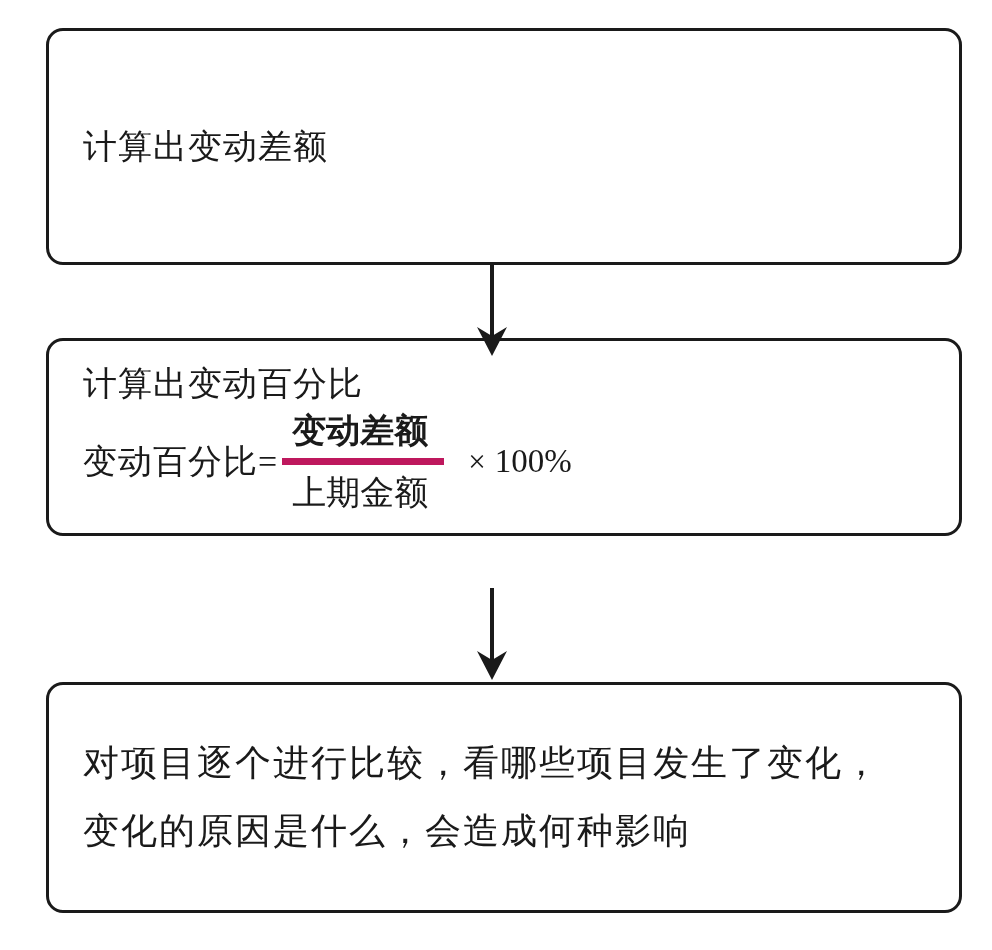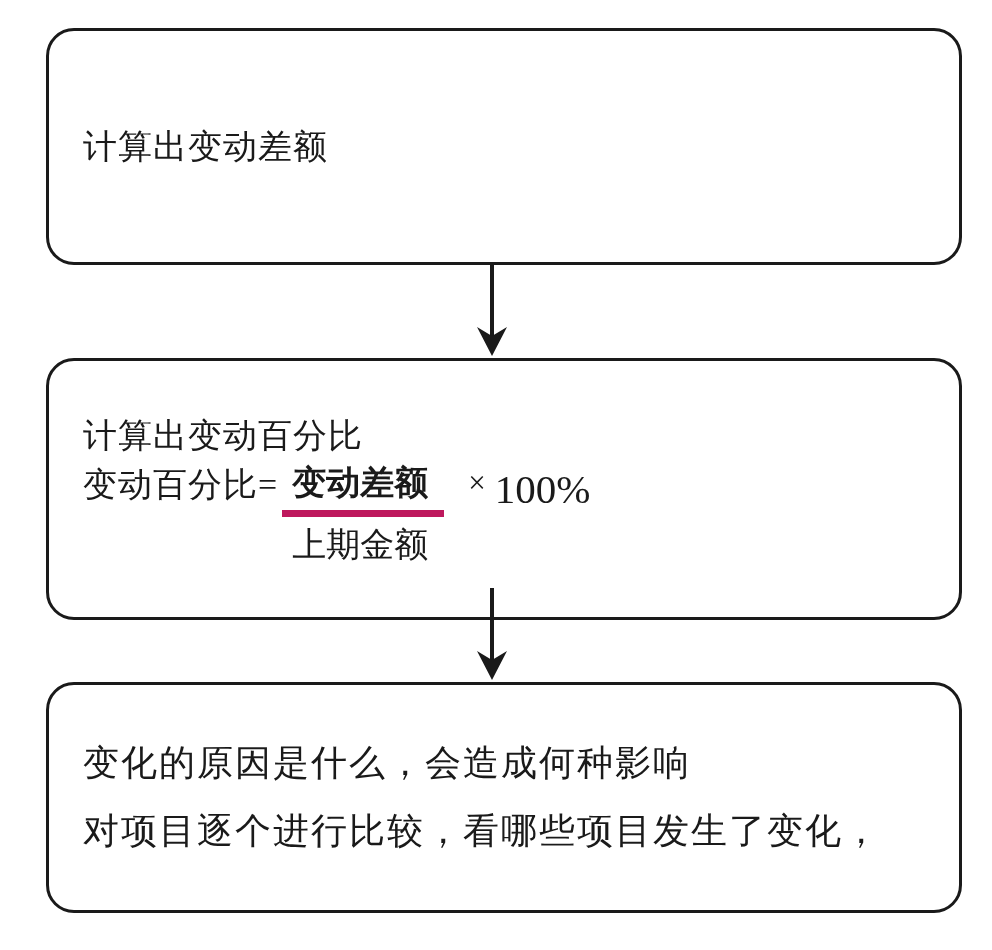--- a/index.html
+++ b/index.html
@@ -11,48 +11,49 @@
     color: #1a1a1a;
     font-family: "Liberation Serif", "DejaVu Serif", serif;
     overflow: hidden;
   }
   .flow-box {
     position: absolute;
     left: 46px;
     width: 916px;
     box-sizing: border-box;
     border: 3px solid #1a1a1a;
-    border-radius: 28px;
+    border-radius: 17px;
     background: #ffffff;
     display: flex;
     flex-direction: column;
     justify-content: center;
     padding: 0 34px;
   }
   .box-1 { top: 28px;  height: 237px; gap: 31px; font-size: 34px; }
-  .box-2 { top: 358px; height: 262px; font-size: 34px; }
+  .box-2 { top: 338px; height: 198px; font-size: 34px; }
   .box-3 { top: 682px; height: 231px; gap: 26px; font-size: 36px; }
   .text-line { line-height: 1.15; white-space: nowrap; letter-spacing: 1px; }
   .box-3 .text-line { letter-spacing: 2px; }
 
   .formula-row {
     display: flex;
+    align-items: center;
     margin-top: 10px;
     white-space: nowrap;
   }
   .fraction {
     display: inline-flex;
     flex-direction: column;
     align-items: center;
     margin-left: 4px;
   }
   .fraction .numerator   { padding: 0 16px 9px 10px; line-height: 1.05; font-weight: bold; }
   .fraction .denominator { border-top: 7px solid #be185d; padding: 10px 16px 0 10px; line-height: 1.05; }
   .times-sign { margin-left: 24px; font-size: 31px; }
-  .times-operand { margin-left: 9px; font-size: 41px; }
+  .times-operand { margin-left: 9px; font-size: 33px; }
 
   .connector-layer {
     position: absolute;
     top: 0; left: 0;
     width: 992px; height: 950px;
     pointer-events: none;
   }
 </style>
 </head>
 <body>
@@ -70,22 +71,22 @@
       <span class="fraction">
         <span class="numerator">变动差额</span>
         <span class="denominator">上期金额</span>
       </span>
       <span class="times-sign">×</span>
       <span class="times-operand">100%</span>
     </div>
   </div>
 
   <div class="flow-box box-3">
+    <div class="text-line">对项目逐个进行比较，看哪些项目发生了变化，</div>
     <div class="text-line">变化的原因是什么，会造成何种影响</div>
-    <div class="text-line">对项目逐个进行比较，看哪些项目发生了变化，</div>
   </div>
 
   <svg class="connector-layer" viewBox="0 0 992 950" xmlns="http://www.w3.org/2000/svg">
     <g>
       <line x1="492" y1="264" x2="492" y2="338" stroke="#1a1a1a" stroke-width="4"></line>
       <polygon points="477,327 492,336 507,327 492,356" fill="#1a1a1a"></polygon>
     </g>
     <g>
       <line x1="492" y1="588" x2="492" y2="662" stroke="#1a1a1a" stroke-width="4"></line>
       <polygon points="477,651 492,660 507,651 492,680" fill="#1a1a1a"></polygon>

